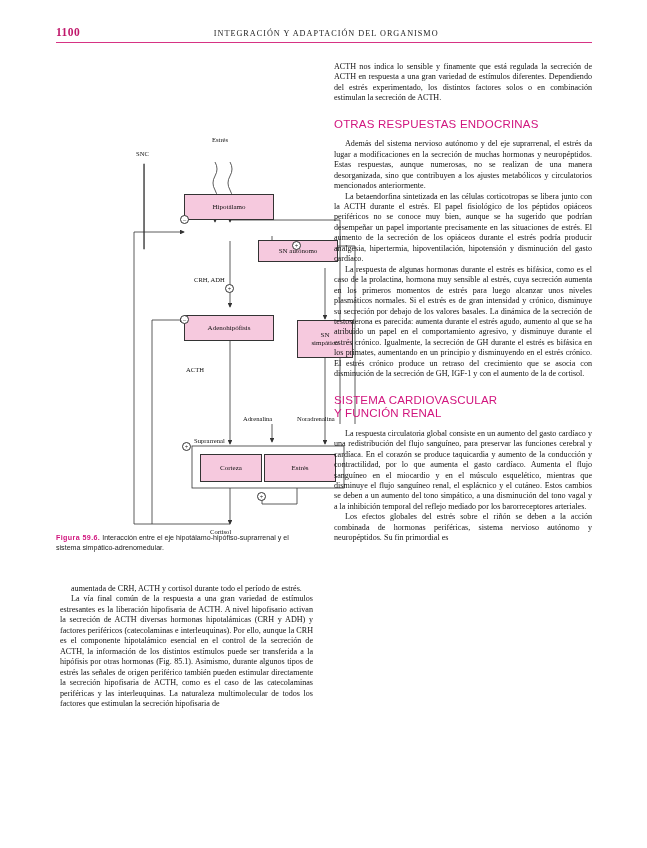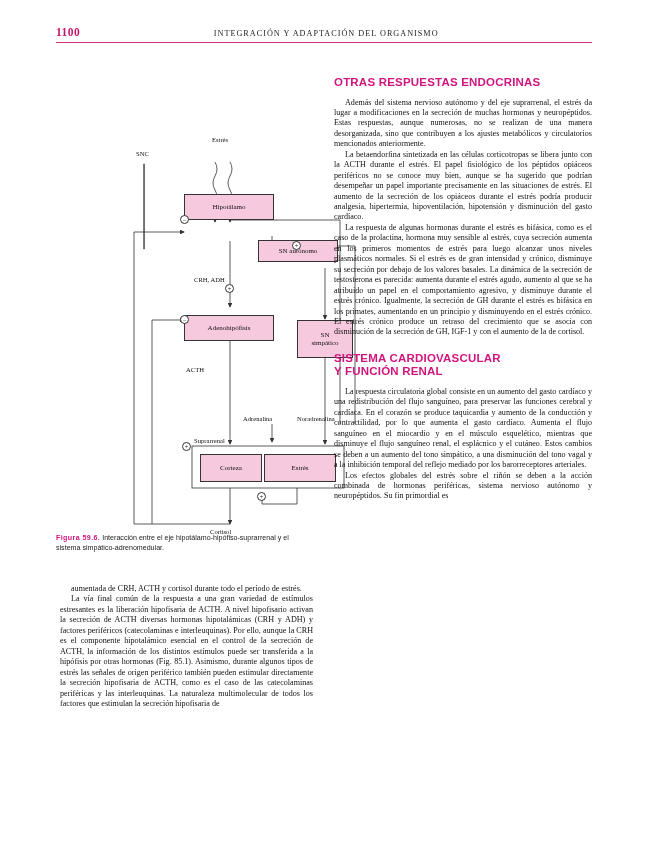--- a/index.html
+++ b/index.html
@@ -76,21 +76,21 @@
     text-indent: 11px;
     color: #111;
     hyphens: auto;
   }
   p.body.noindent { text-indent: 0; }
 
   h2.section {
     margin: 0;
     font-family: "Liberation Sans", sans-serif;
     font-size: 11.5px;
-    font-weight: bold;
+    font-weight: normal;
     color: #d1157e;
     letter-spacing: 0.2px;
     line-height: 13.5px;
   }
   .sec-gap-top { height: 14px; }
   .sec-gap-bot { height: 8px; }
 
   
   .caption {
     font-family: "Liberation Sans", sans-serif;
@@ -239,20 +239,21 @@
       <b>Figura 59.6.</b><span> Interacción entre el eje hipotálamo-hipófiso-suprarrenal y el sistema simpático-adrenomedular.</span>
     </div>
 
     <div style="position:absolute; left:4px; top:522px; width:253px;">
       <p class="body">aumentada de CRH, ACTH y cortisol durante todo el período de estrés.</p>
       <p class="body">La vía final común de la respuesta a una gran variedad de estímulos estresantes es la liberación hipofisaria de ACTH. A nivel hipofisario activan la secreción de ACTH diversas hormonas hipotalámicas (CRH y ADH) y factores periféricos (catecolaminas e interleuquinas). Por ello, aunque la CRH es el componente hipotalámico esencial en el control de la secreción de ACTH, la información de los distintos estímulos puede ser transferida a la hipófisis por otras hormonas (Fig. 85.1). Asimismo, durante algunos tipos de estrés las señales de origen periférico también pueden estimular directamente la secreción hipofisaria de ACTH, como es el caso de las catecolaminas periféricas y las interleuquinas. La naturaleza multimolecular de todos los factores que estimulan la secreción hipofisaria de</p>
     </div>
   </div>
 
   <div class="col-right">
+    <p class="body noindent">ACTH nos indica lo sensible y finamente que está regulada la secreción de ACTH en respuesta a una gran variedad de estímulos diferentes. Dependiendo del estrés experimentado, los distintos factores solos o en combinación estimulan la secreción de ACTH.</p>
 
     <div class="sec-gap-top"></div>
     <h2 class="section">OTRAS RESPUESTAS ENDOCRINAS</h2>
     <div class="sec-gap-bot"></div>
 
     <p class="body">Además del sistema nervioso autónomo y del eje suprarrenal, el estrés da lugar a modificaciones en la secreción de muchas hormonas y neuropéptidos. Estas respuestas, aunque numerosas, no se realizan de una manera desorganizada, sino que contribuyen a los ajustes metabólicos y circulatorios mencionados anteriormente.</p>
     <p class="body">La betaendorfina sintetizada en las células corticotropas se libera junto con la ACTH durante el estrés. El papel fisiológico de los péptidos opiáceos periféricos no se conoce muy bien, aunque se ha sugerido que podrían desempeñar un papel importante precisamente en las situaciones de estrés. El aumento de la secreción de los opiáceos durante el estrés podría producir analgesia, hipertermia, hipoventilación, hipotensión y disminución del gasto cardíaco.</p>
     <p class="body">La respuesta de algunas hormonas durante el estrés es bifásica, como es el caso de la prolactina, hormona muy sensible al estrés, cuya secreción aumenta en los primeros momentos de estrés para luego alcanzar unos niveles plasmáticos normales. Si el estrés es de gran intensidad y crónico, disminuye su secreción por debajo de los valores basales. La dinámica de la secreción de testosterona es parecida: aumenta durante el estrés agudo, aumento al que se ha atribuido un papel en el comportamiento agresivo, y disminuye durante el estrés crónico. Igualmente, la secreción de GH durante el estrés es bifásica en los primates, aumentando en un principio y disminuyendo en el estrés crónico. El estrés crónico produce un retraso del crecimiento que se asocia con disminución de la secreción de GH, IGF-1 y con el aumento de la de cortisol.</p>
 
     <div class="sec-gap-top"></div>

